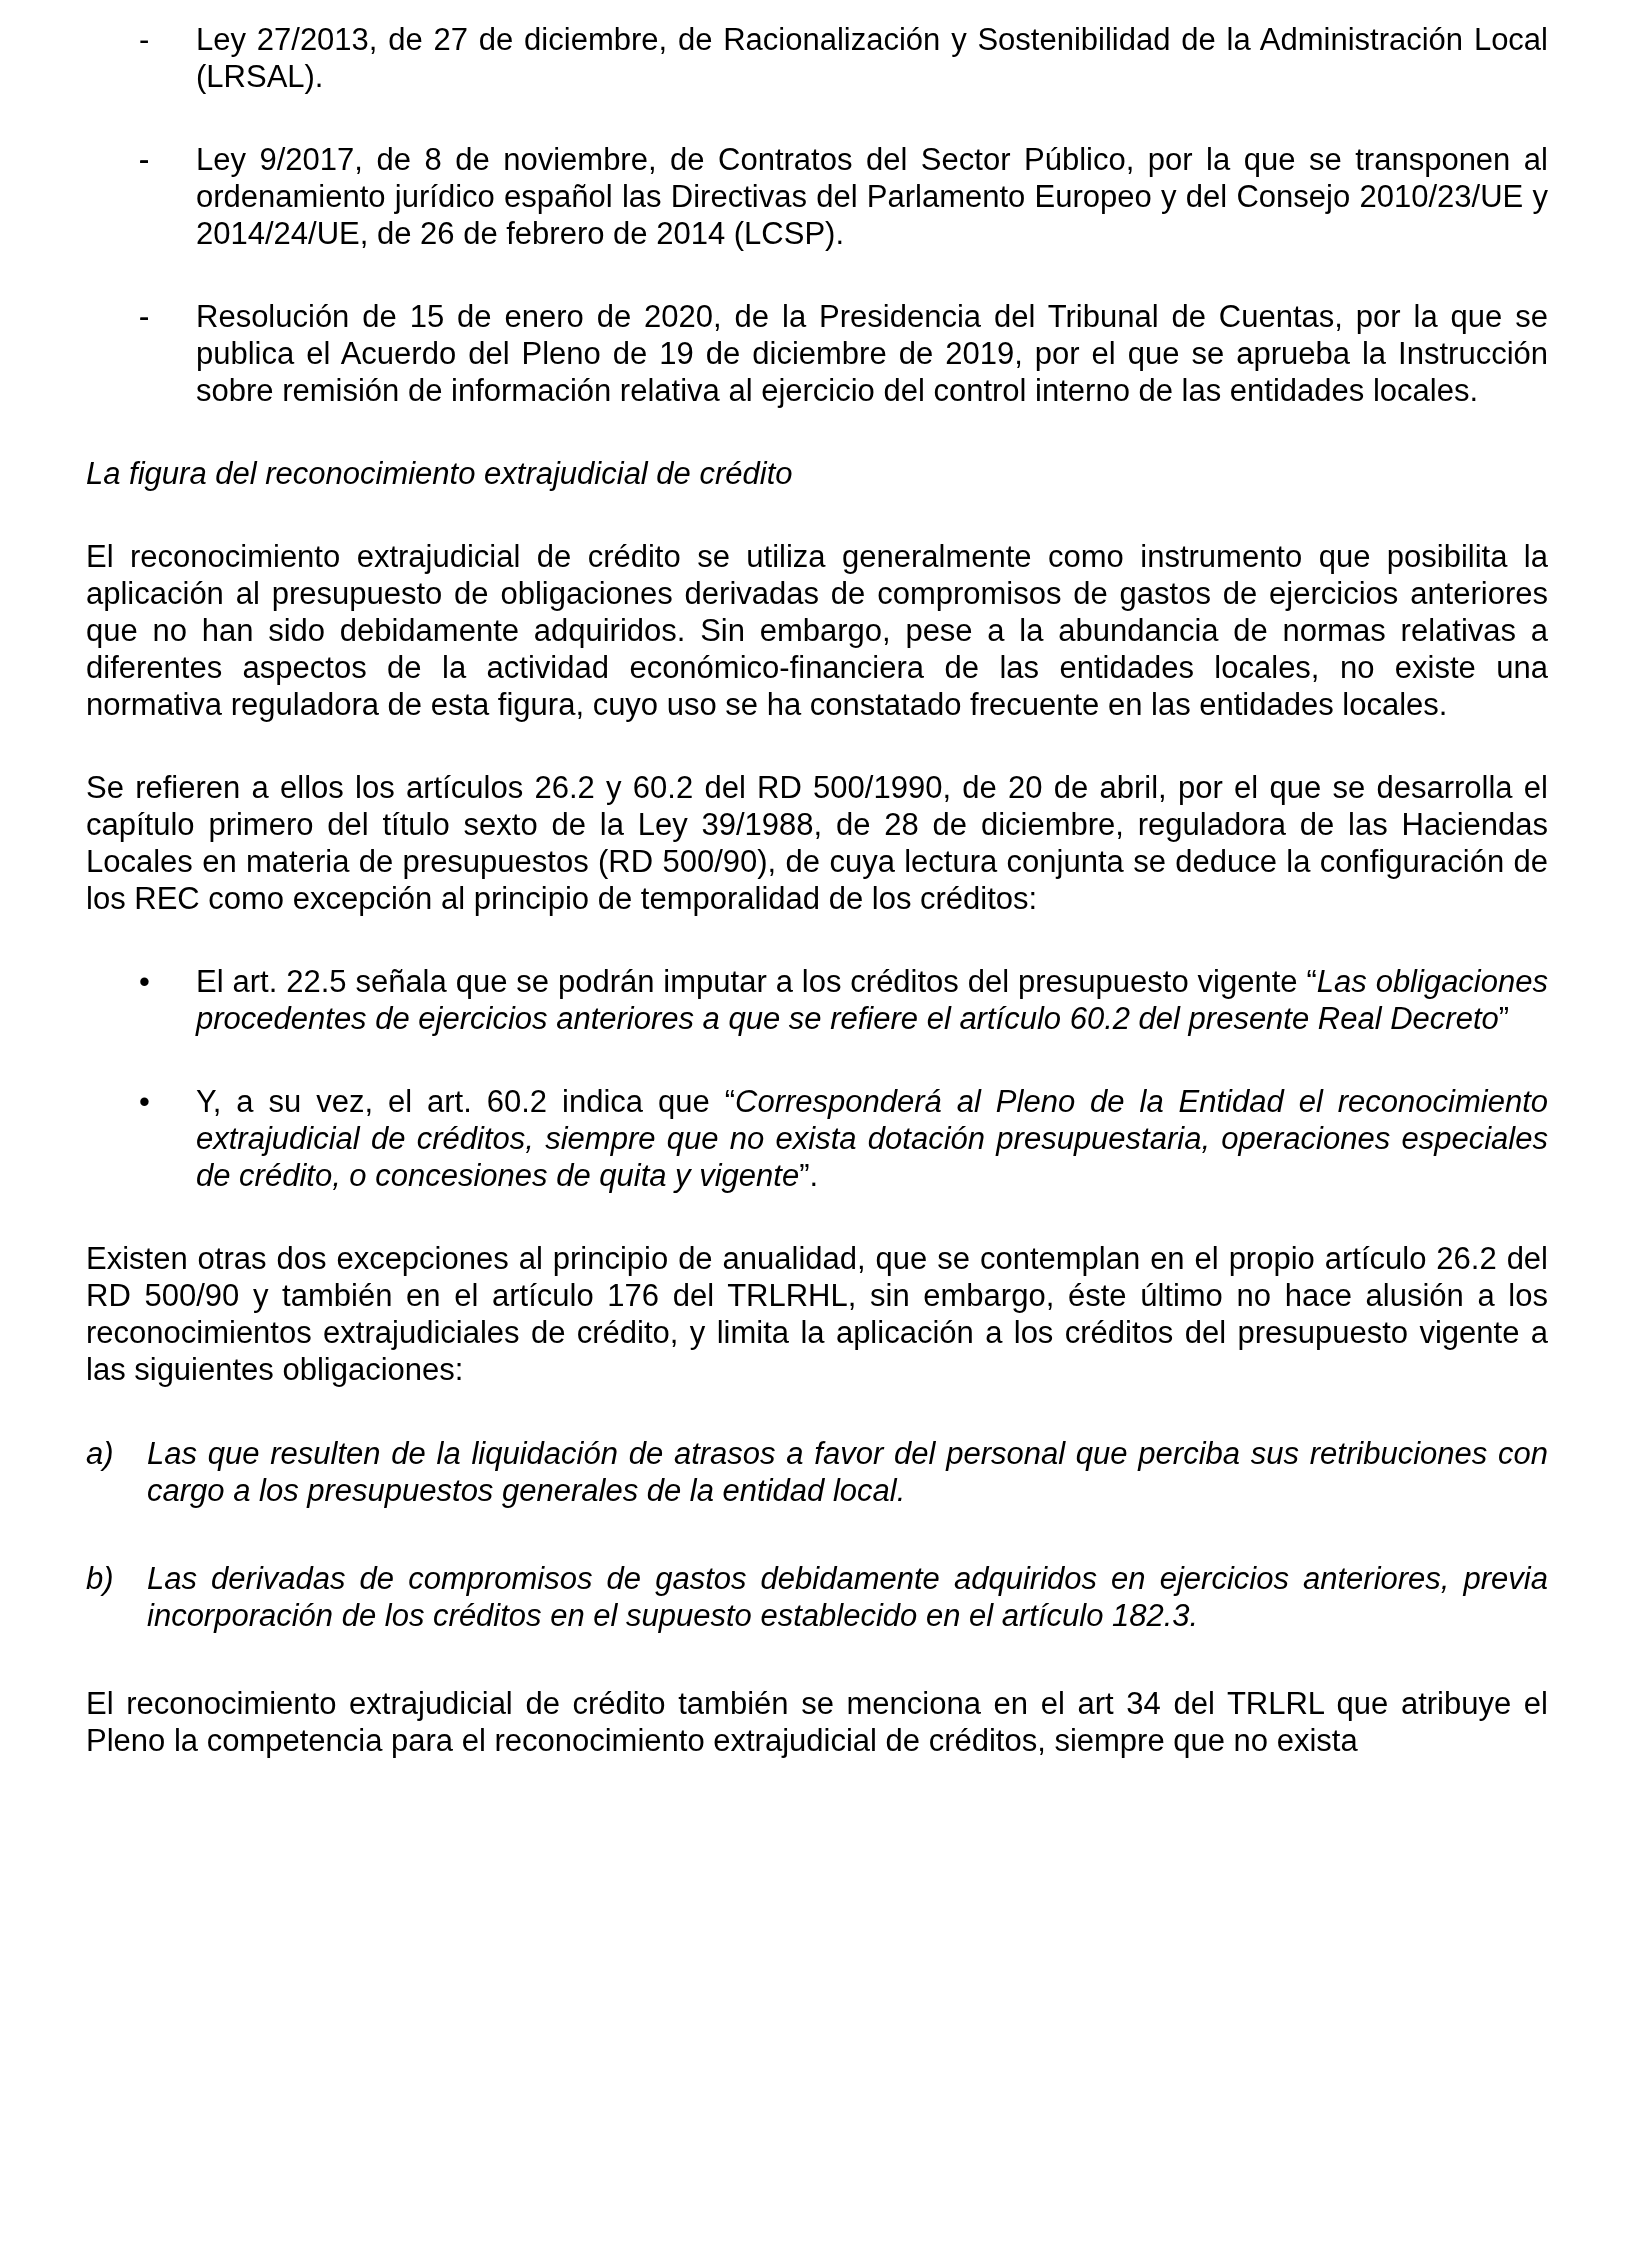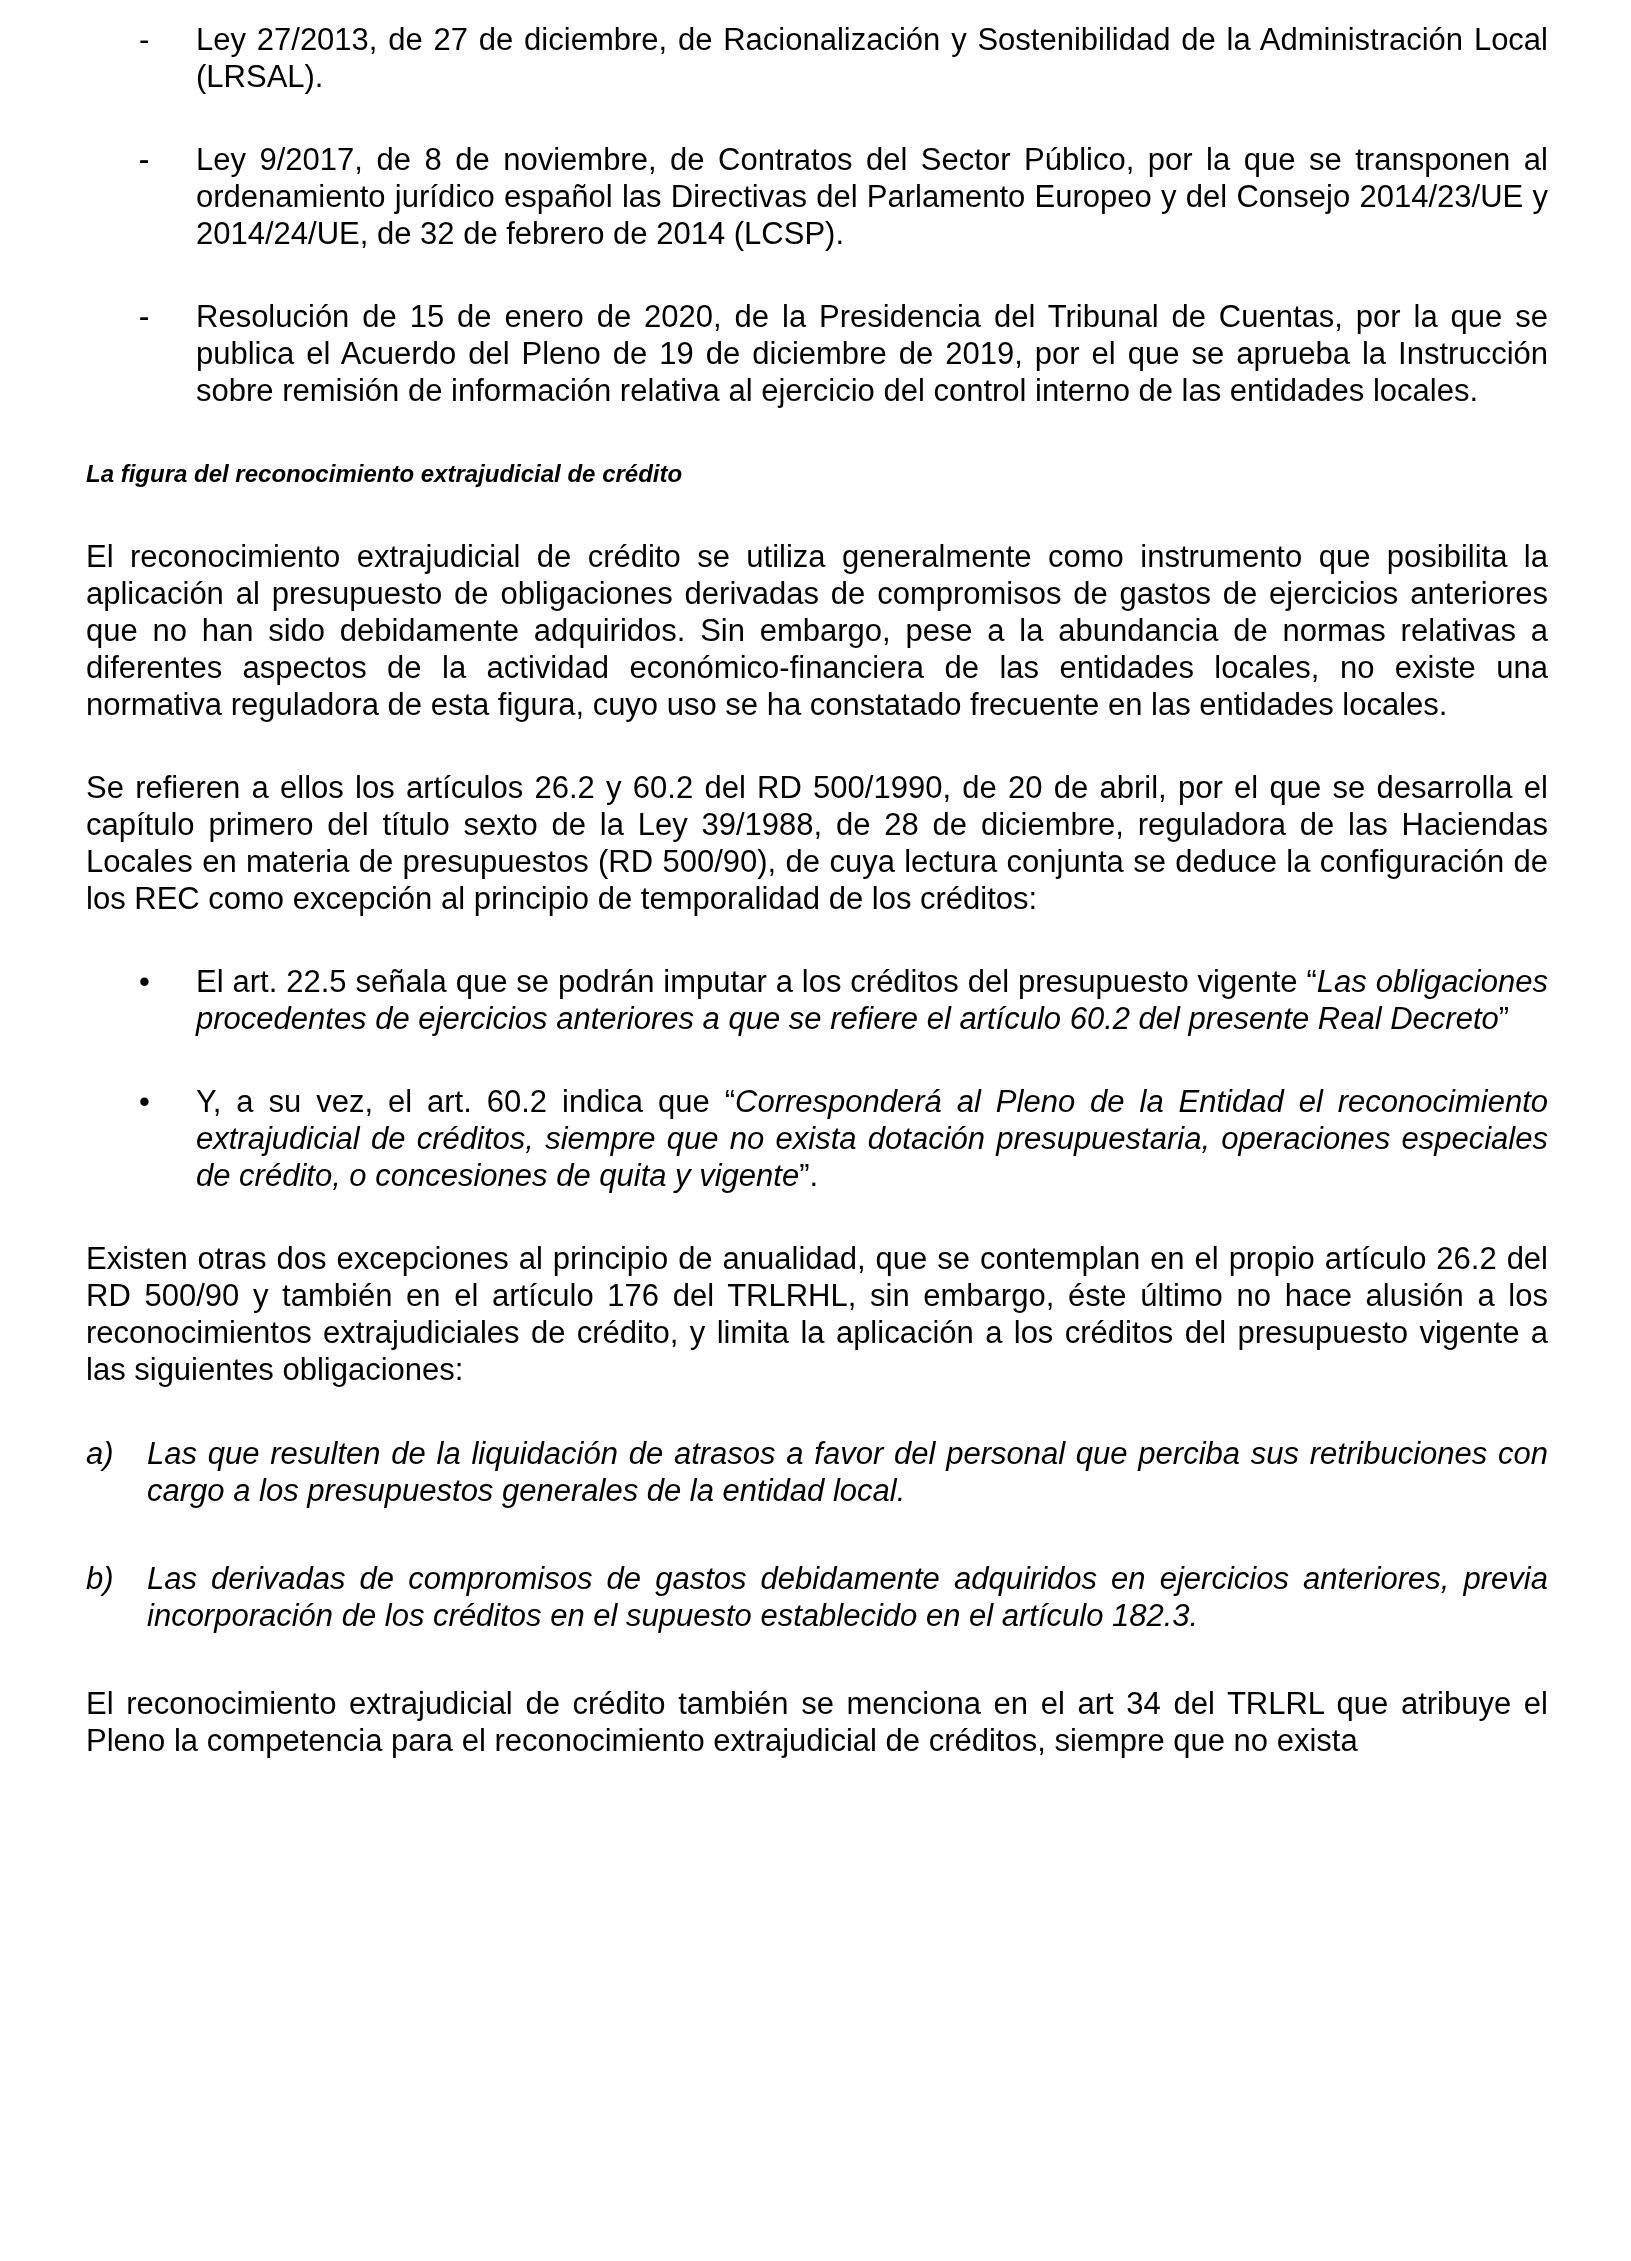--- a/index.html
+++ b/index.html
@@ -43,23 +43,23 @@
     font-style: italic;
     margin-bottom: 51px;
   }
   .alpha-item > .marker {
     position: absolute;
     left: 0;
     top: 0;
     text-align: left;
   }
   .heading {
-    font-weight: bold;
+    font-weight: normal;
     font-style: italic;
-    font-size: 24px;
+    font-size: 31px;
     margin-top: 31px;
   }
   .para-3 {
     margin-bottom: 47px;
   }
   .para-last {
     margin-bottom: 0;
   }
   .quote-italic {
     font-style: italic;
@@ -78,21 +78,21 @@
   <div class="dash-item">
     <span class="marker">-</span>
   </div>
 
   <div class="dash-item">
     <span class="marker">-</span>
   </div>
 
   <div class="dash-item">
     <span class="marker">-</span>
-    <span>Ley 9/2017, de 8 de noviembre, de Contratos del Sector Público, por la que se transponen al ordenamiento jurídico español las Directivas del Parlamento Europeo y del Consejo 2014/23/UE y 2014/24/UE, de 32 de febrero de 2014 (LCSP).</span>
+    <span>Ley 9/2017, de 8 de noviembre, de Contratos del Sector Público, por la que se transponen al ordenamiento jurídico español las Directivas del Parlamento Europeo y del Consejo 2010/23/UE y 2014/24/UE, de 26 de febrero de 2014 (LCSP).</span>
   </div>
 
   <div class="dash-item">
     <span class="marker">-</span>
   </div>
 
   <div class="dash-item">
     <span class="marker">-</span>
     <span>Resolución de 15 de enero de 2020, de la Presidencia del Tribunal de Cuentas, por la que se publica el Acuerdo del Pleno de 19 de diciembre de 2019, por el que se aprueba la Instrucción sobre remisión de información relativa al ejercicio del control interno de las entidades locales.</span>
   </div>

